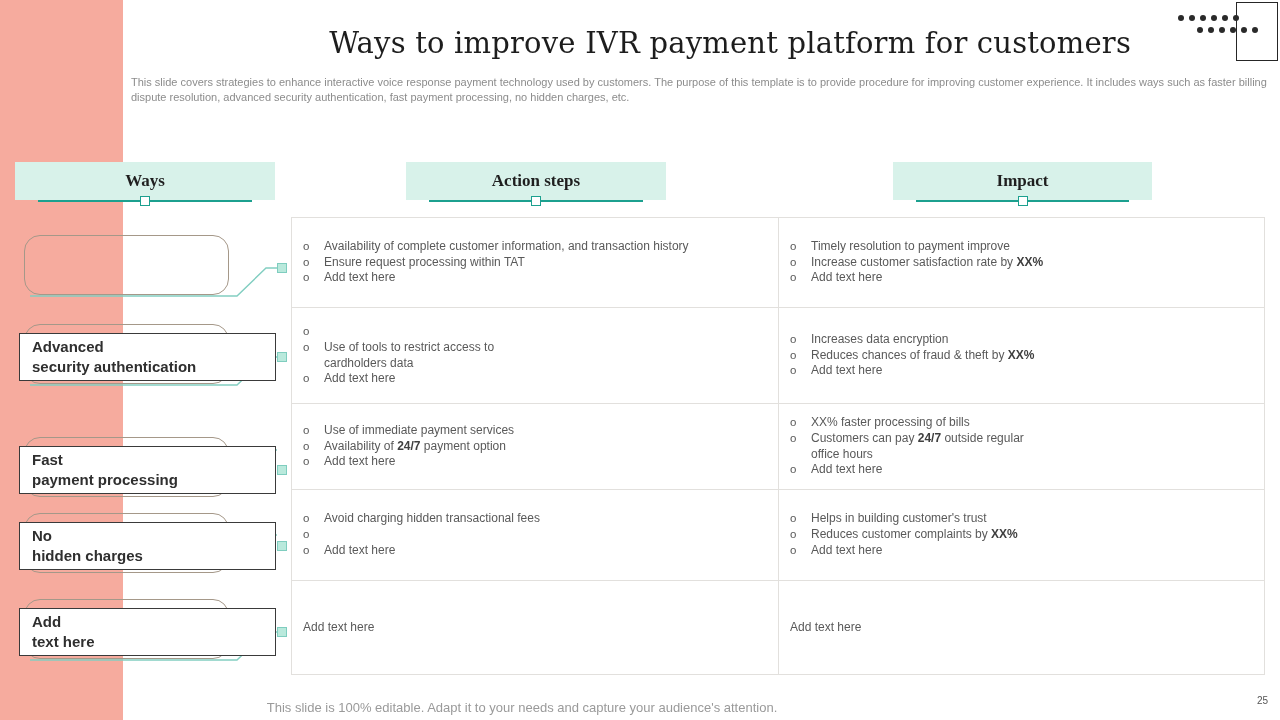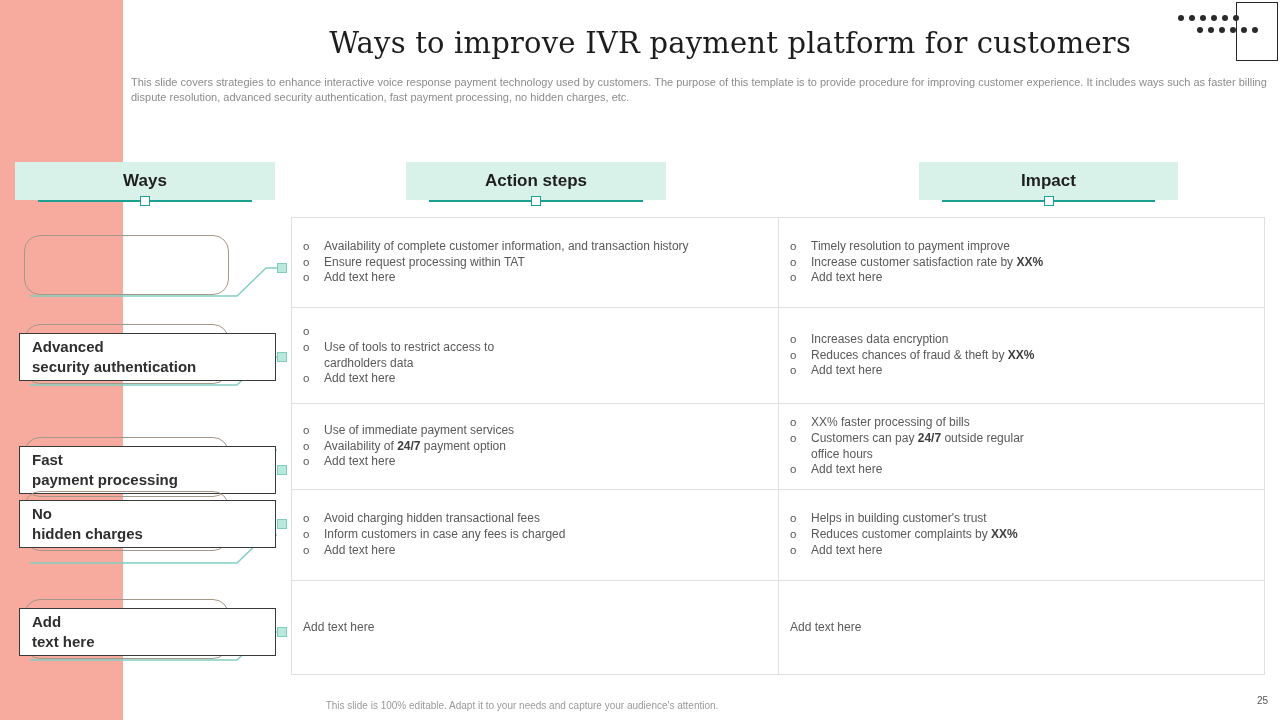--- a/index.html
+++ b/index.html
@@ -17,28 +17,28 @@
   .logo-square{position:absolute;left:1236px;top:2px;width:42px;height:59px;
                border:1.5px solid #262626;box-sizing:border-box;}
   .dots-row{position:absolute;display:flex;gap:5px;}
   .dots-row .dot{width:6px;height:6px;border-radius:50%;background:#2a2a2a;}
   #dots-top{left:1178px;top:15px;}
   #dots-bottom{left:1197px;top:27px;}
 
   
   .col-header{position:absolute;top:162px;height:38px;background:#D8F2EA;
               display:flex;align-items:center;justify-content:center;
-              font-family:Liberation Sans, sans-serif;font-weight:bold;
+              font-family:Liberation Serif, serif;font-weight:bold;
               font-size:17px;color:#1f1f1f;}
   .hdr-line{position:absolute;left:23px;right:23px;bottom:-2px;height:2.5px;background:#1CA08F;}
   .hdr-handle{position:absolute;left:50%;top:50%;transform:translate(-50%,-50%);
               width:8px;height:8px;background:#fff;border:1.5px solid #1CA08F;}
   #hdr-ways{left:15px;width:260px;}
   #hdr-actions{left:406px;width:260px;}
-  #hdr-impact{left:893px;width:259px;margin-left:26px;}
+  #hdr-impact{left:893px;width:259px;}
 
   
   .way-item{position:absolute;left:0;width:300px;height:74px;}
   .way-round{position:absolute;left:24px;top:1px;width:205px;height:60px;
              border:1.3px solid #A59889;border-radius:16px;box-sizing:border-box;background:transparent;}
   .way-box{position:absolute;left:19px;top:10px;width:257px;height:48px;background:#fff;
            border:1.5px solid #3a3a3a;box-sizing:border-box;}
   .way-label{padding:3px 0 0 12px;font-size:15px;line-height:19.5px;font-weight:bold;color:#2f2f2f;}
   .way-handle{position:absolute;left:277px;top:29px;width:10px;height:10px;
               background:#B9E9DC;border:1px solid #7fcdbf;box-sizing:border-box;}
@@ -52,21 +52,21 @@
   .t-cell{width:487px;box-sizing:border-box;border-right:1px solid #E2E0DD;
           display:flex;flex-direction:column;justify-content:center;
           padding:6px 16px 6px 11px;}
   .t-cell.impact{width:485px;border-right:none;}
   .b-item{display:flex;align-items:flex-start;font-size:12px;line-height:15.8px;color:#595959;}
   .b-item .bullet{flex:0 0 13px;margin-right:8px;font-size:11.5px;text-align:left;}
   .b-item b, .plain b{color:#3f3f3f;text-align:right;}
   .plain{font-size:12px;line-height:15.8px;color:#595959;}
 
   .footer-note{position:absolute;left:0;top:700px;width:1044px;text-align:center;
-               font-size:10px;color:#9a9a9a;}
+               font-size:13px;color:#9a9a9a;}
   .page-num{position:absolute;right:12px;top:695px;font-size:10px;color:#555;}
 </style>
 </head>
 <body>
 
 <div class="slide">
   <div class="salmon-band"></div>
 
   <div class="title">Ways to improve IVR payment platform for customers</div>
   <div class="subtitle">This slide covers strategies to enhance interactive voice response payment technology used by customers. The purpose of this template is to provide procedure for improving customer experience. It includes ways such as faster billing dispute resolution, advanced security authentication, fast payment processing, no hidden charges, etc.</div>
@@ -127,21 +127,21 @@
         </div>
         <div class="way-handle"></div>
       </div>
       <div class="way-item" style="top: 436px;">
         <div class="way-round"></div>
         <div class="way-box">
           <div class="way-label">Fast<br>payment processing</div>
         </div>
         <div class="way-handle"></div>
       </div>
-      <div class="way-item" style="top: 490px;">
+      <div class="way-item" style="top: 512px;">
         <div class="way-round"></div>
         <div class="way-box">
           <div class="way-label">No<br>hidden charges</div>
         </div>
         <div class="way-handle"></div>
       </div>
       <div class="way-item" style="top: 598px;">
         <div class="way-round"></div>
         <div class="way-box">
           <div class="way-label">Add<br>text here</div>
@@ -241,21 +241,20 @@
         </div>
       </div>
       <div class="t-row" style="height: 91px;">
         <div class="t-cell">
           <div class="b-item">
             <span class="bullet">o</span>
             <span class="b-text">Avoid charging hidden transactional fees</span>
           </div>
           <div class="b-item">
             <span class="bullet">o</span>
-            <span class="b-text">Inform customers in case any fees is charged</span>
           </div>
           <div class="b-item">
             <span class="bullet">o</span>
             <span class="b-text">Add text here</span>
           </div>
         </div>
         <div class="t-cell impact">
           <div class="b-item">
             <span class="bullet">o</span>
             <span class="b-text">Helps in building customer's trust</span>

